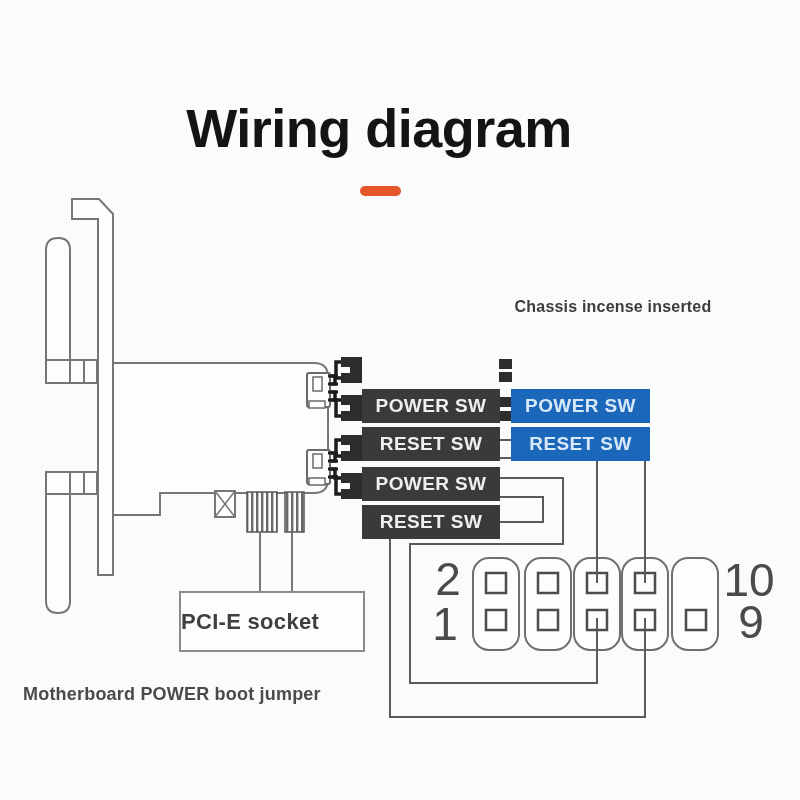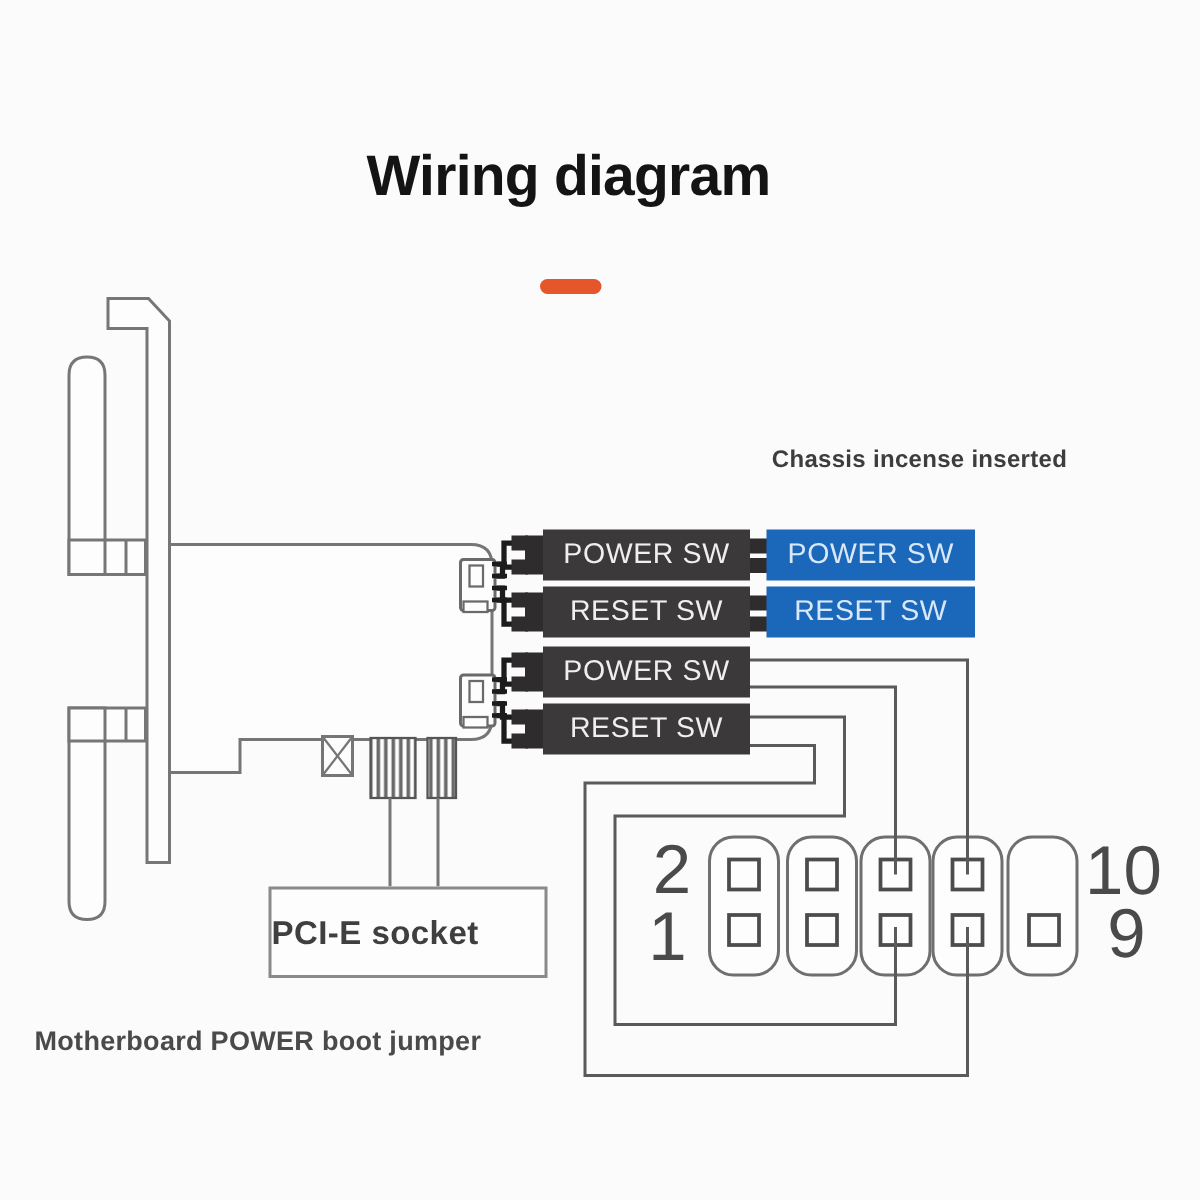--- a/index.html
+++ b/index.html
@@ -1,25 +1,25 @@
 <!DOCTYPE html>
 <html><head>
 <meta charset="utf-8">
 <style>
   html,body{margin:0;padding:0;background:#ffffff;}
   .canvas{position:relative;width:800px;height:800px;background:#fbfbfb;overflow:hidden;
           font-family:"Liberation Sans", sans-serif;}
   .abs{position:absolute;}
-  .title{top:97px;left:379px;transform:translateX(-50%);font-size:38px;font-weight:bold;
+  .title{top:97px;left:379px;transform:translateX(-50%);font-size:54px;font-weight:bold;
          color:#141414;letter-spacing:-0.5px;white-space:nowrap;}
   .accent-bar{left:360px;top:186px;width:41px;height:10px;border-radius:5px;background:#e5562b;}
   .chassis-note{left:613px;top:298px;transform:translateX(-50%);font-size:16px;font-weight:bold;
                 color:#3d3d3d;white-space:nowrap;letter-spacing:0.2px;}
   .conn{position:absolute;width:138px;height:34px;display:flex;align-items:center;justify-content:center;
-        font-weight:normal;font-size:19px;letter-spacing:0.4px;white-space:nowrap;}
+        font-weight:bold;font-size:19px;letter-spacing:0.4px;white-space:nowrap;margin-top:36px;}
   .conn.dark{background:#3c393a;color:#f0efef;}
   .conn.blue{background:#1b67ba;color:#d9e8f8;width:139px;}
   .socket-box{left:179px;top:591px;width:182px;height:57px;background:#fdfdfd;border:2px solid #8a8a8a;
               display:flex;align-items:center;justify-content:flex-start;font-size:22px;font-weight:bold;
               color:#3f3f3f;letter-spacing:0.3px;}
   .jumper-caption{left:23px;top:684px;font-size:18px;font-weight:bold;color:#4a4a4a;letter-spacing:0.2px;
                   white-space:nowrap;}
   .pin-num{position:absolute;font-size:46px;font-weight:400;color:#4a4a4a;transform:translate(-50%,-50%);
            line-height:1;}
   svg{position:absolute;left:0;top:0;}

